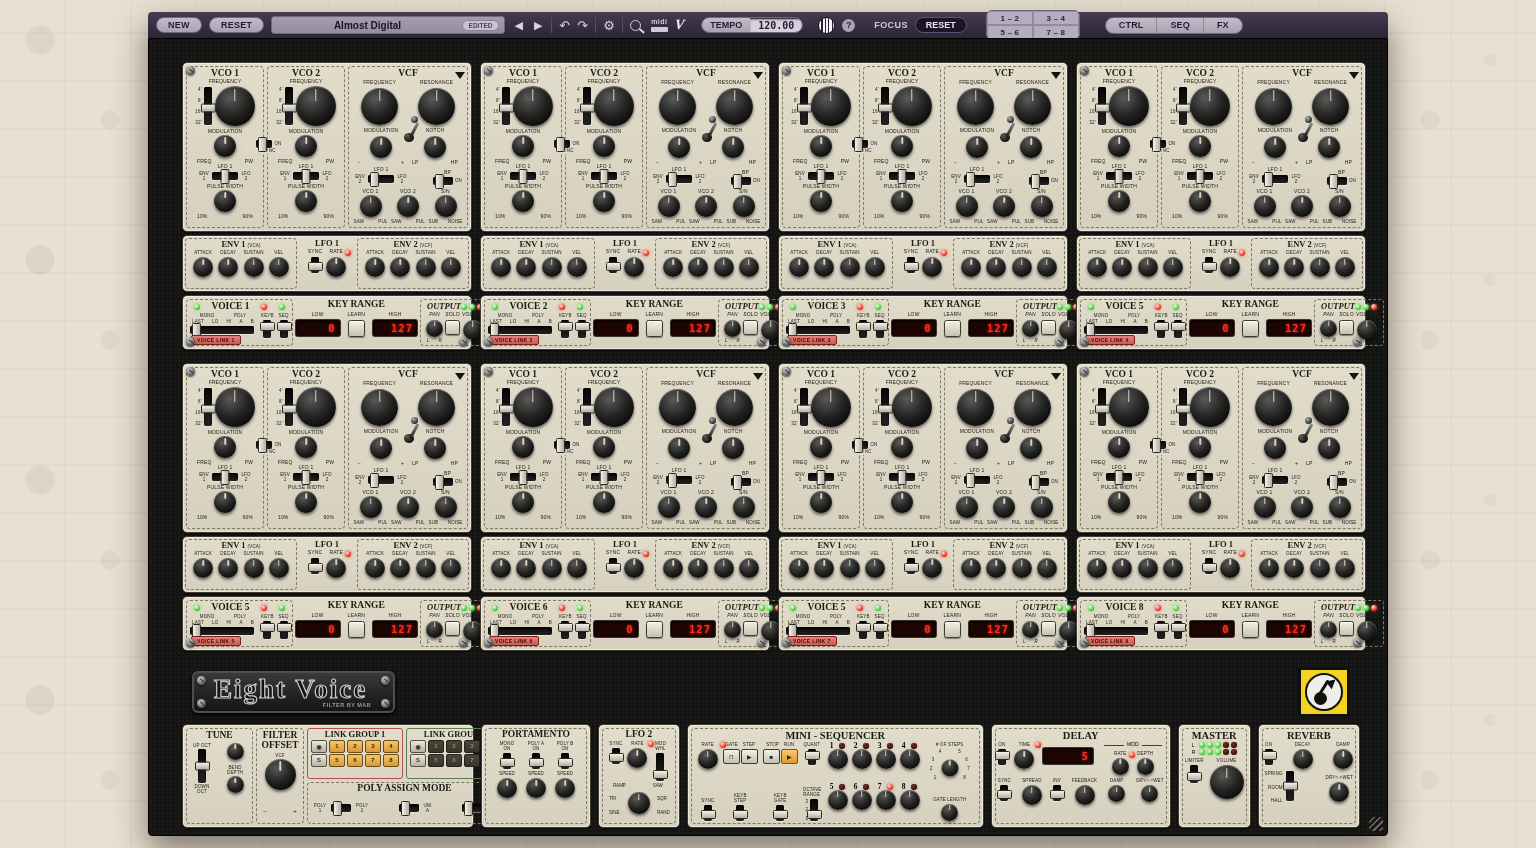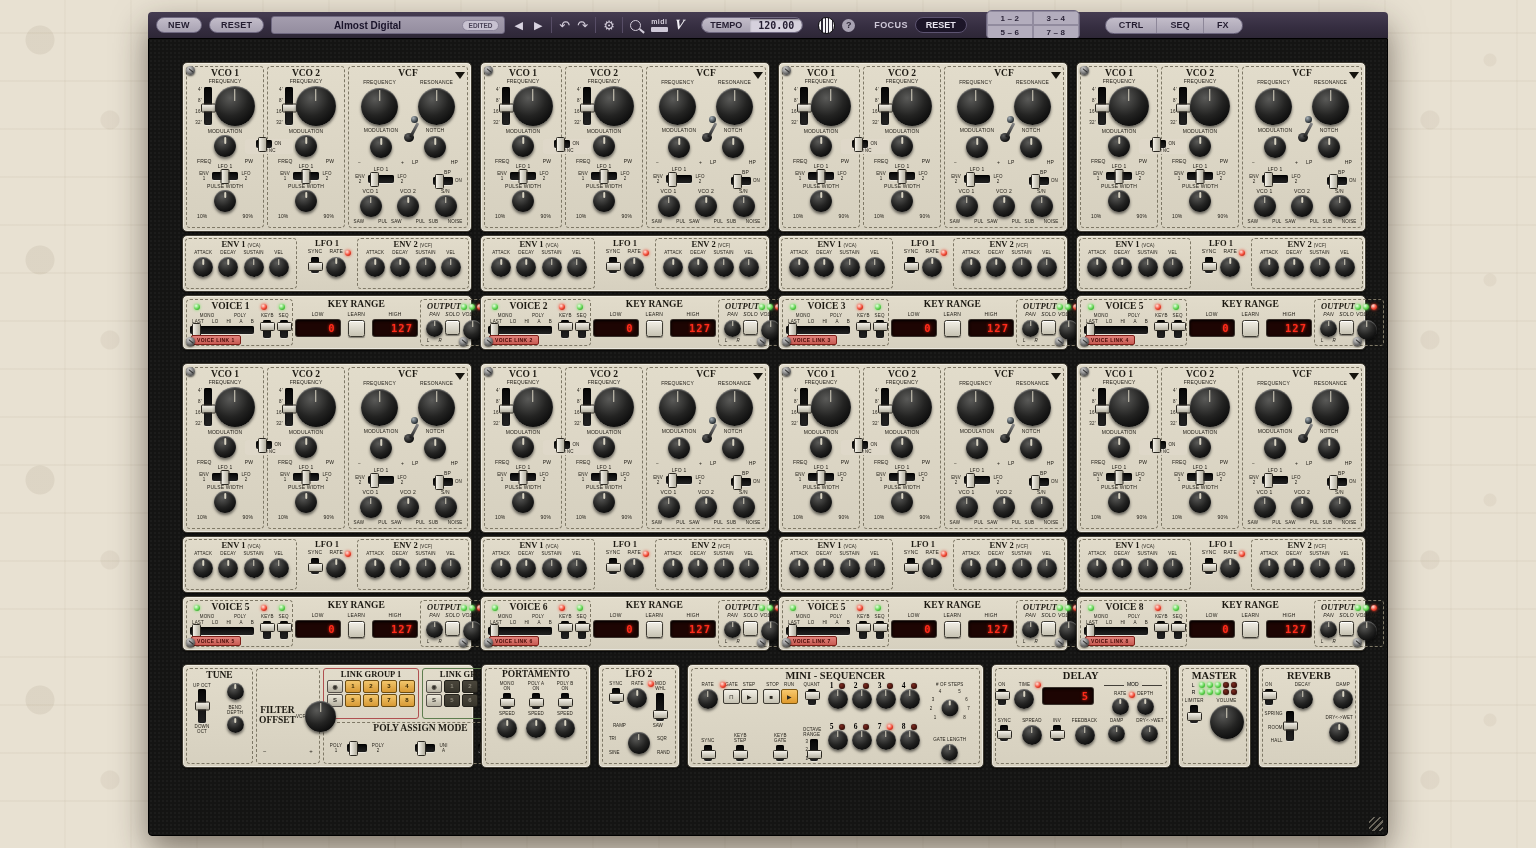--- a/index.html
+++ b/index.html
@@ -142,21 +142,21 @@
   .calogo .cherry{position:absolute;left:7px;bottom:4px;width:13px;height:13px;border-radius:50%;background:#101010;}
   .calogo .stem{position:absolute;left:15px;bottom:12px;width:3px;height:18px;background:#101010;transform:rotate(32deg);border-radius:1px;}
   .calogo .leaf{position:absolute;right:4px;top:3px;width:0;height:0;border-left:5px solid transparent;border-right:5px solid transparent;border-bottom:9px solid #101010;transform:rotate(50deg);}
   
   .bottomrow{display:flex;gap:7px;align-items:stretch;height:104px;}
   .bpanel{background:linear-gradient(#e2dccb,#d6d0bf);border:1px solid #3f3b31;border-radius:5px;position:relative;box-shadow:inset 0 0 0 1px rgba(255,255,255,.45),0 1px 2px rgba(0,0,0,.7);padding:3px;display:flex;gap:3px;}
   .fill{flex:1;display:flex;flex-direction:column;align-items:center;padding:1px 2px;}
   .tunebox{width:64px;display:flex;flex-direction:column;align-items:center;padding:2px;}
   .tunerow{display:flex;gap:5px;align-items:flex-start;margin-top:2px;}
   .tcol{display:flex;flex-direction:column;align-items:center;gap:1px;}
-  .foffbox{width:58px;display:flex;flex-direction:row;align-items:center;padding:2px;position:relative;}
+  .foffbox{width:58px;display:flex;flex-direction:column;align-items:center;padding:2px;position:relative;}
   .subcol{flex:1;display:flex;flex-direction:column;gap:3px;}
   .lgwrap{display:flex;gap:3px;flex:1;}
   .lg{flex:1;border-radius:3px;padding:1px 3px;display:flex;flex-direction:column;align-items:center;}
   .lg1{border:1px solid #b05050;}
   .lg2{border:1px solid #5e7d4e;}
   .lgr{display:flex;gap:2px;margin-top:1px;}
   .lgb{width:14px;height:11px;border-radius:2px;display:flex;align-items:center;justify-content:center;font:700 6px "Liberation Sans",sans-serif;}
   .lg1 .lgb{background:linear-gradient(#f2c66c,#d89a35);border:1px solid #6b4c12;color:#3a2a05;}
   .lg2 .lgb{background:linear-gradient(#4a463b,#38352c);border:1px solid #23211b;color:#8d887a;}
   .lg .lgr .lgb:first-child{background:linear-gradient(#ece8da,#b7b2a2);border:1px solid #55504a;color:#33302a;}
@@ -2815,20 +2815,37 @@
           <div class="kcol">
             <div class="t5">VOLUME</div>
             <div class="knob k20"></div>
           </div>
         </div>
       </div>
     </div>
   </section>
         </div>
 
+      <div class="logobar">
+        <div class="plate relpos">
+          <span class="sc tl"></span>
+          <span class="sc tr"></span>
+          <span class="sc bl"></span>
+          <span class="sc br"></span>
+          <div class="big">Eight Voice</div>
+          <div class="tag">FILTER BY MAB</div>
+        </div>
+        <div class="calogo">
+          <div class="ring">
+              <span class="cherry"></span>
+              <span class="stem"></span>
+              <span class="leaf"></span>
+            </div>
+        </div>
+      </div>
 
       <div class="bottomrow">
 
         <div class="bpanel" style="width:284px">
           <div class="sub tunebox">
             <div class="st s9">TUNE</div>
             <div class="tunerow">
               <div class="tcol">
                 <span class="t4 two">UP OCT</span>
                 <div class="vsl h34">

